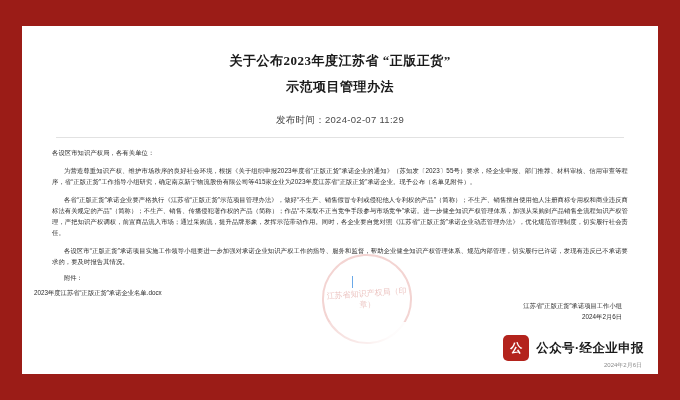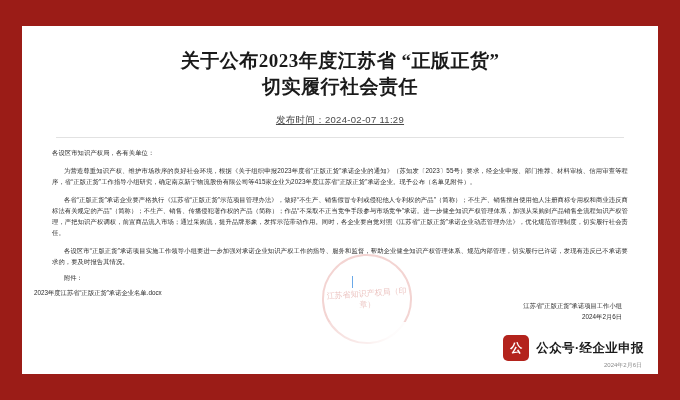--- a/index.html
+++ b/index.html
@@ -64,33 +64,32 @@
     height: 348px;
     padding: 0;
     box-sizing: border-box;
   }
   .title-block {
     padding-top: 22px;
     text-align: center;
   }
   .title-line {
     font-family: "Liberation Serif", serif;
-    font-size: 19px;
+    font-size: 13px;
     font-weight: bold;
     color: #1a1a1a;
     line-height: 26px;
     letter-spacing: 0.5px;
   }
   .pubtime {
     margin-top: 14px;
     text-align: center;
     font-size: 9.5px;
     color: #4a4a4a;
     letter-spacing: 0.3px;
-    text-decoration: underline;
   }
   .divider {
     margin: 10px 34px 0 34px;
     border-top: 1px solid #e2e2e2;
   }
   .body-text {
     margin: 9px 30px 0 30px;
     font-size: 6.3px;
     line-height: 11px;
     color: #2b2b2b;
@@ -203,21 +202,21 @@
   <div class="bar-top"></div>
   <div class="bar-bottom"></div>
   <div class="bar-left"></div>
   <div class="bar-right"></div>
 
   <div class="doc">
     <div class="doc-inner">
 
       <div class="title-block">
         <div class="title-line">关于公布2023年度江苏省 “正版正货”</div>
-        <div class="title-line">切实履行社会责任</div>
+        <div class="title-line">示范项目管理办法</div>
       </div>
 
       <div class="pubtime">
         <span>发布时间：</span><span>2024-02-07 11:29</span>
       </div>
 
       <div class="divider"></div>
 
       <div class="body-text">
         <p class="noindent">各设区市知识产权局，各有关单位：</p>

